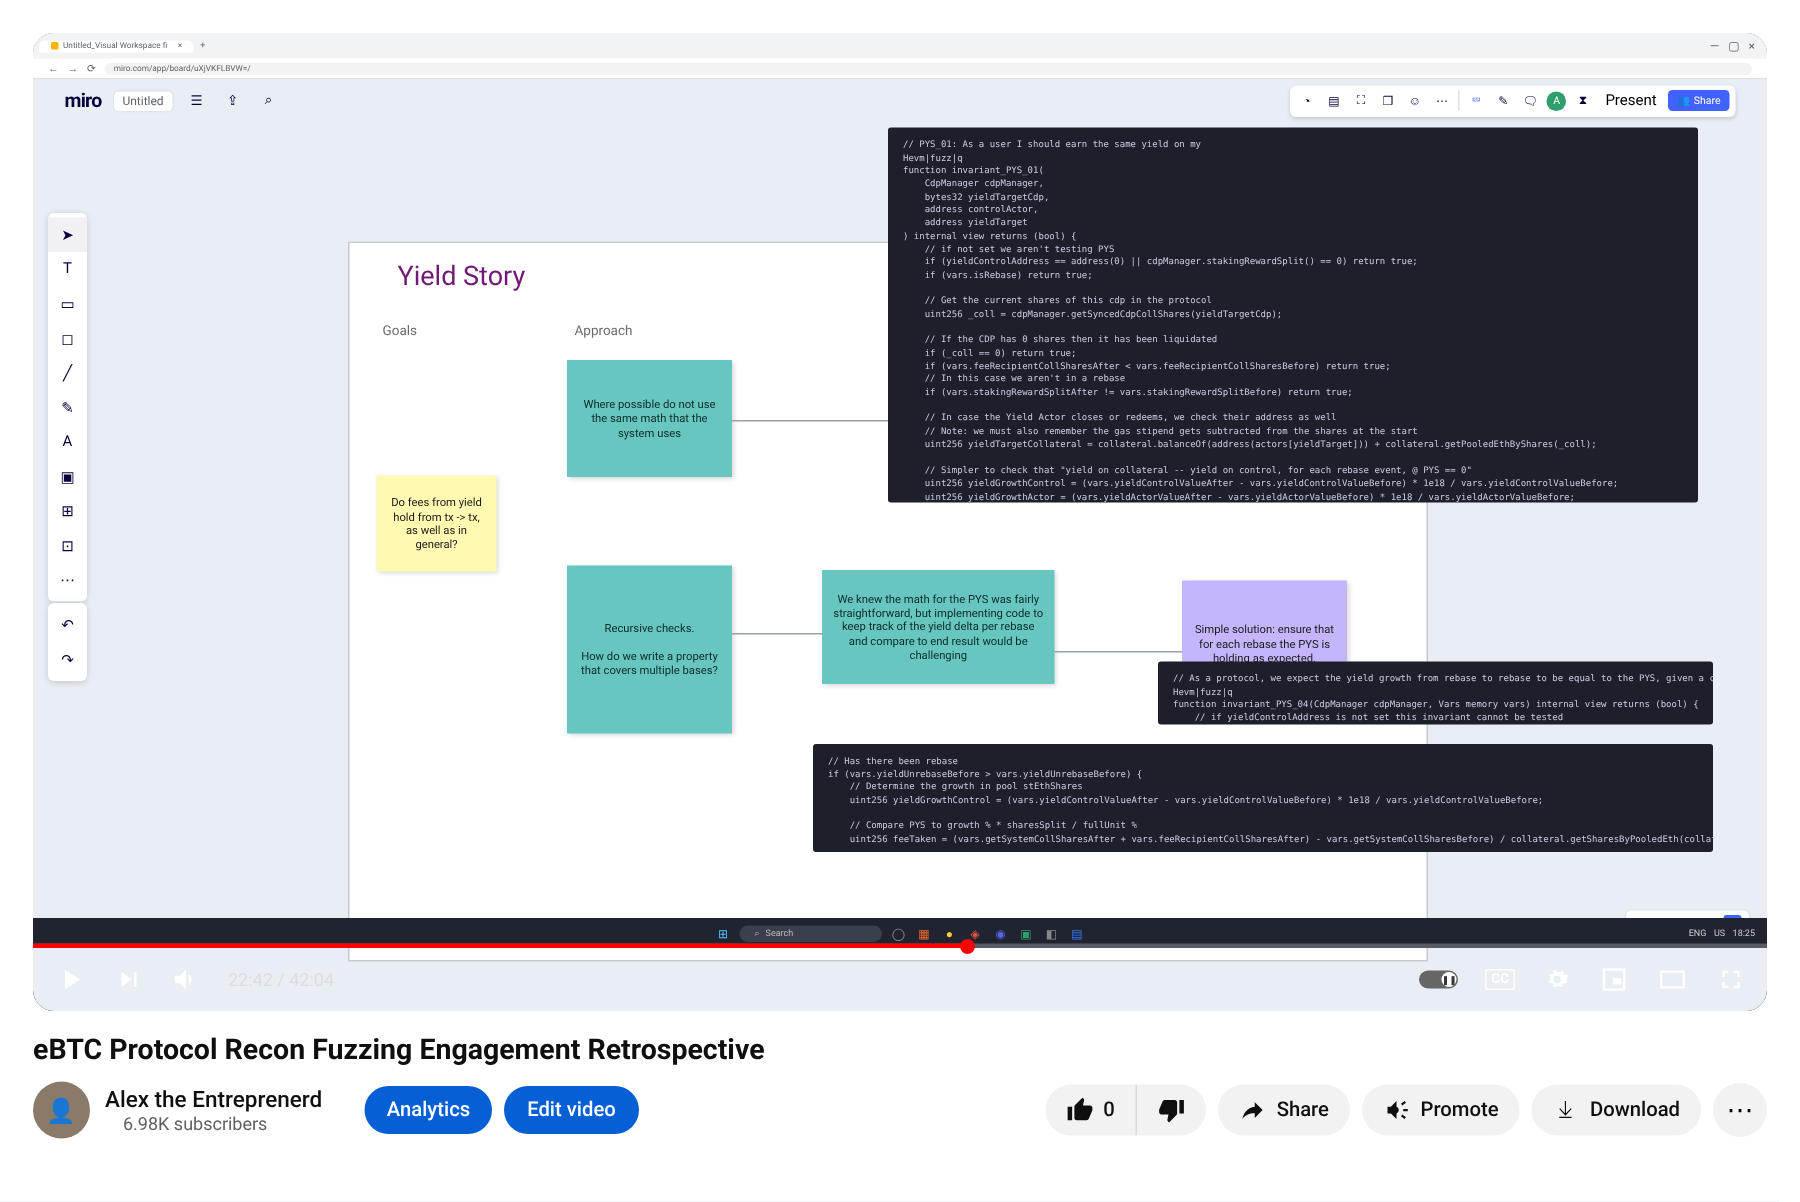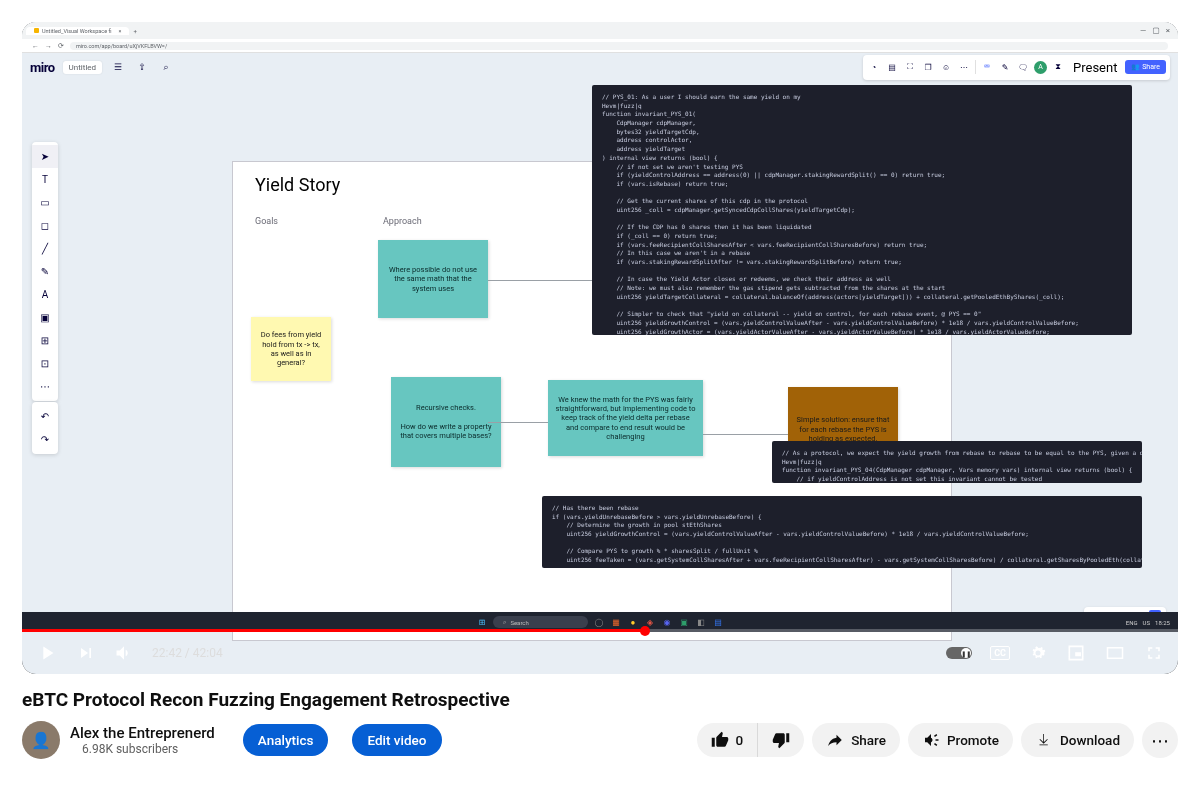--- a/index.html
+++ b/index.html
@@ -12,46 +12,46 @@
 .chrome-top { position: absolute; top: 0; left: 0; right: 0; height: 17px; background: #f1f3f4; display: flex; align-items: center; font-size: 6px; color: #5f6368; padding: 0 4px; }
 .chrome-tab { background: #fff; border-radius: 4px 4px 0 0; padding: 1px 8px; font-size: 5.5px; display: flex; align-items: center; gap: 3px; }
 .chrome-tab .fav { width: 5px; height: 5px; background: #f7b500; border-radius: 1px; }
 .chrome-dots { margin-left: auto; display: flex; gap: 6px; padding-right: 4px; }
 .chrome-dots span { font-size: 8px; color: #5f6368; }
 .chrome-url { position: absolute; top: 17px; left: 0; right: 0; height: 14px; background: #fff; display: flex; align-items: center; padding: 0 10px; font-size: 6px; color: #5f6368; gap: 6px; border-bottom: 1px solid #e0e0e0;}
 .chrome-url .nav-ic { font-size: 7px; }
 .url-field { flex: 1; background: #f1f3f4; border-radius: 7px; padding: 1px 6px; font-size: 5.5px; }
 
 
-.miro-header { position: absolute; top: 31px; left: 0; right: 0; height: 28px; display: flex; align-items: center; padding: 0 8px; gap: 8px; }
+.miro-header { position: absolute; top: 31px; left: 0; right: 0; height: 28px; display: flex; align-items: center; padding: 0 21px; gap: 8px; }
 .miro-logo { font-weight: 700; font-size: 13px; color: #050038; letter-spacing: -0.5px; }
 .miro-title { font-size: 8px; color: #5f6368; background: #fff; padding: 2px 6px; border-radius: 3px; box-shadow: 0 0 2px rgba(0,0,0,0.1); }
 .miro-toolbtn { width: 16px; height: 16px; display: flex; align-items: center; justify-content: center; font-size: 9px; color: #050038; }
 .miro-right { margin-left: auto; display: flex; align-items: center; gap: 4px; background: #fff; border-radius: 4px; box-shadow: 0 1px 3px rgba(0,0,0,0.15); padding: 3px 4px; }
 .miro-right .ic { width: 14px; height: 14px; display: flex; align-items: center; justify-content: center; font-size: 8px; color: #050038; }
 .miro-right .av { width: 13px; height: 13px; border-radius: 50%; background: #2e9e6b; color: #fff; font-size: 7px; display: flex; align-items: center; justify-content: center; }
-.present-btn { font-size: 13px; padding: 2px 4px; }
+.present-btn { font-size: 10px; padding: 2px 4px; }
 .share-btn { background: #4262ff; color: #fff; font-size: 7px; padding: 3px 6px; border-radius: 3px; display: flex; align-items: center; gap: 2px; }
 
 
 .miro-tools { position: absolute; top: 120px; left: 10px; width: 26px; background: #fff; border-radius: 4px; box-shadow: 0 1px 4px rgba(0,0,0,0.15); display: flex; flex-direction: column; padding: 3px 0; }
 .miro-tool { width: 26px; height: 23px; display: flex; align-items: center; justify-content: center; font-size: 10px; color: #050038; }
 .miro-tool.sel { background: #f0f0f5; }
 .miro-tools-b { position: absolute; top: 380px; left: 10px; width: 26px; background: #fff; border-radius: 4px; box-shadow: 0 1px 4px rgba(0,0,0,0.15); display: flex; flex-direction: column; padding: 3px 0; }
 
 
 .canvas { position: absolute; top: 59px; left: 0; right: 0; bottom: 0; }
 .frame-box { position: absolute; top: 80px; left: 210px; width: 720px; height: 480px; border: 1px solid #c8c8d0; background: #fff; }
-.frame-title { position: absolute; top: 12px; left: 22px; font-size: 18px; color: #000000; font-weight: 400; }
+.frame-title { position: absolute; top: 12px; left: 32px; font-size: 18px; color: #701a75; font-weight: 400; }
 .sect-label { position: absolute; font-size: 9px; color: #6b6b76; font-weight: 400; }
 .sticky { position: absolute; font-size: 7.5px; line-height: 1.25; padding: 6px 7px; color: #1a1a1a; box-shadow: 1px 1px 3px rgba(0,0,0,0.15); text-align: center; display: flex; align-items: center; }
 .yellow { background: #fff9b1; width: 80px; }
 .teal { background: #67c6c0; width: 110px; color: #0a2a2a; }
 .teal-big { background: #67c6c0; width: 155px; color: #0a2a2a; }
-.purple { background: #a16207; width: 110px; }
+.purple { background: #c4b5fd; width: 110px; }
 .line { position: absolute; background: #9aa0a6; height: 1px; }
 .vline { position: absolute; background: #9aa0a6; width: 1px; }
 
 
 .code-panel { position: absolute; background: #1d1f2b; color: #c8cde0; font-family: Menlo, monospace; font-size: 6px; line-height: 1.45; padding: 8px 10px; border-radius: 2px; white-space: pre; overflow: hidden; }
 
 
 .miro-zoom { position: absolute; bottom: 50px; right: 12px; background: #fff; border-radius: 4px; box-shadow: 0 1px 3px rgba(0,0,0,0.15); display: flex; align-items: center; gap: 4px; padding: 3px 5px; font-size: 7px; color: #050038; }
 .miro-zoom .zic { font-size: 8px; }
 
@@ -76,21 +76,21 @@
 svg.psvg { fill: #fff; }
 
 
 .below { padding: 14px 22px 0 22px; }
 .vtitle { font-size: 19px; font-weight: 700; color: #0f0f0f; margin-bottom: 10px; }
 .meta-row { display: flex; align-items: center; gap: 10px; }
 .avatar { width: 38px; height: 38px; border-radius: 50%; background: #8a7a6a; display: flex; align-items: center; justify-content: center; font-size: 16px; color: #fff; overflow: hidden; }
 .ch-info { display: flex; flex-direction: column; }
 .ch-name { font-size: 15px; font-weight: 500; color: #0f0f0f; }
 .ch-sub { font-size: 12px; color: #606060; margin-left: 12px; }
-.owner-btns { display: flex; gap: 24px; margin-left: 18px; }
+.owner-btns { display: flex; gap: 8px; margin-left: 18px; }
 .pill-btn { background: #065fd4; color: #fff; font-size: 13.5px; font-weight: 500; padding: 8px 15px; border-radius: 18px; cursor: pointer; }
 .actions { margin-left: auto; display: flex; align-items: center; gap: 8px; }
 .seg { display: flex; background: #f2f2f2; border-radius: 18px; overflow: hidden; }
 .seg-btn { padding: 8px 14px; display: flex; align-items: center; gap: 6px; font-size: 13.5px; font-weight: 500; color: #0f0f0f; cursor: pointer; }
 .seg-div { width: 1px; background: #d9d9d9; }
 .act-btn { background: #f2f2f2; border-radius: 18px; padding: 8px 14px; display: flex; align-items: center; gap: 7px; font-size: 13.5px; font-weight: 500; color: #0f0f0f; cursor: pointer; }
 .act-circ { background: #f2f2f2; border-radius: 50%; width: 36px; height: 36px; display: flex; align-items: center; justify-content: center; cursor: pointer; font-size: 18px; }
 .isvg { width: 18px; height: 18px; }
 </style>
 </head>
@@ -164,21 +164,21 @@
 
       <div class="canvas">
         <div class="frame-box">
           <div class="frame-title">Yield Story</div>
           <div class="sect-label" style="top:54px;left:22px">Goals</div>
           <div class="sect-label" style="top:54px;left:150px">Approach</div>
 
           <div class="sticky teal" style="top:78px;left:145px;height:78px">Where possible do not use the same math that the system uses</div>
 
           <div class="sticky yellow" style="top:155px;left:18px;height:64px">Do fees from yield hold from tx -&gt; tx, as well as in general?</div>
-          <div class="sticky teal" style="top:215px;left:158px;height:90px;white-space:pre-line">Recursive checks.
+          <div class="sticky teal" style="top:215px;left:145px;height:112px;white-space:pre-line">Recursive checks.
 
 How do we write a property that covers multiple bases?</div>
           <div class="sticky teal-big" style="top:218px;left:315px;height:76px">We knew the math for the PYS was fairly straightforward, but implementing code to keep track of the yield delta per rebase and compare to end result would be challenging</div>
           <div class="sticky purple" style="top:225px;left:555px;height:85px">Simple solution: ensure that for each rebase the PYS is holding as expected.</div>
 
           <div class="line" style="top:118px;left:255px;width:130px"></div>
           <div class="vline" style="top:118px;left:385px;height:10px"></div>
           <div class="line" style="top:260px;left:255px;width:60px"></div>
           <div class="line" style="top:272px;left:470px;width:85px"></div>
         </div>

